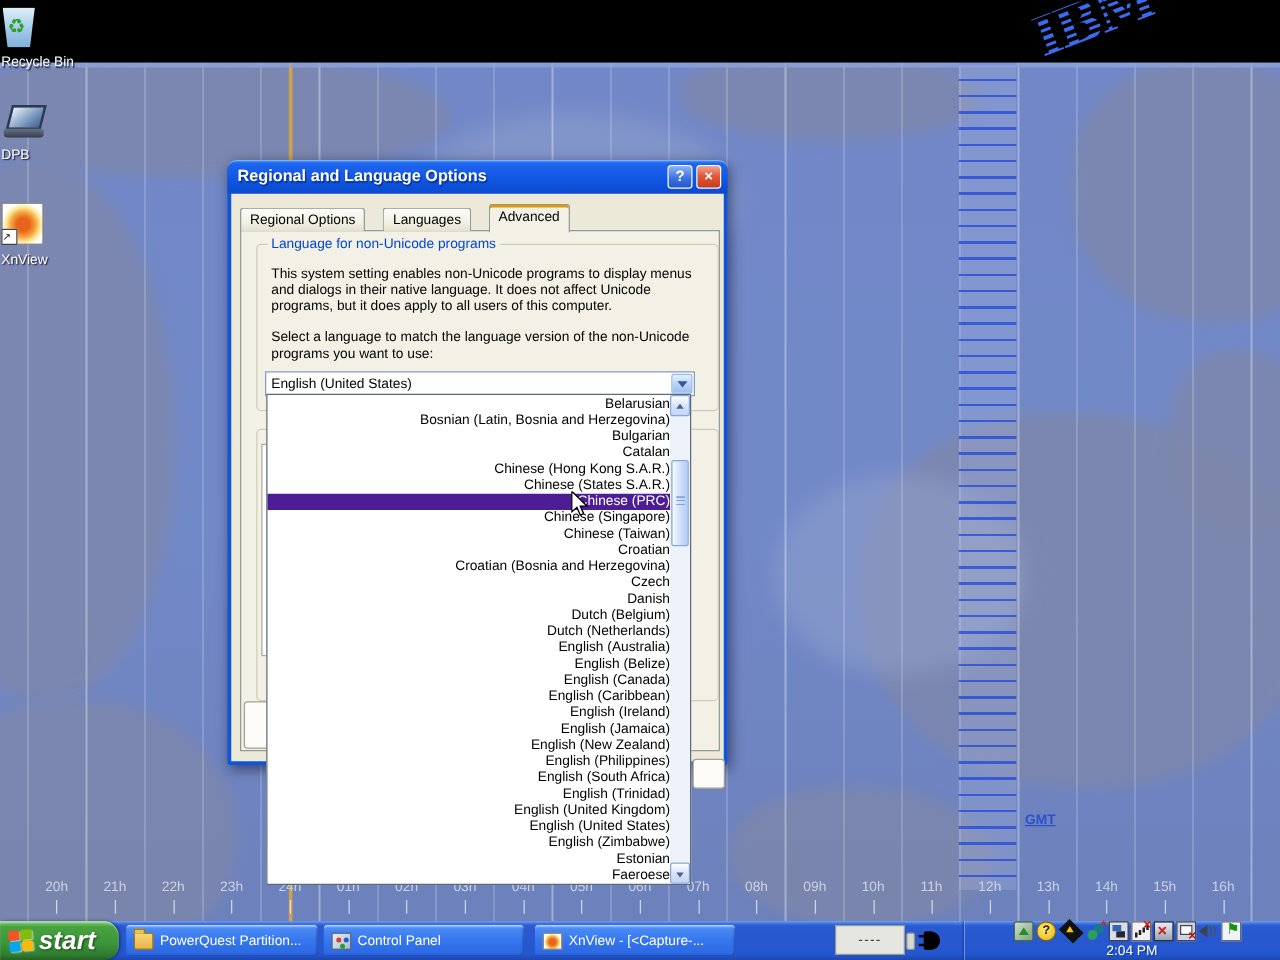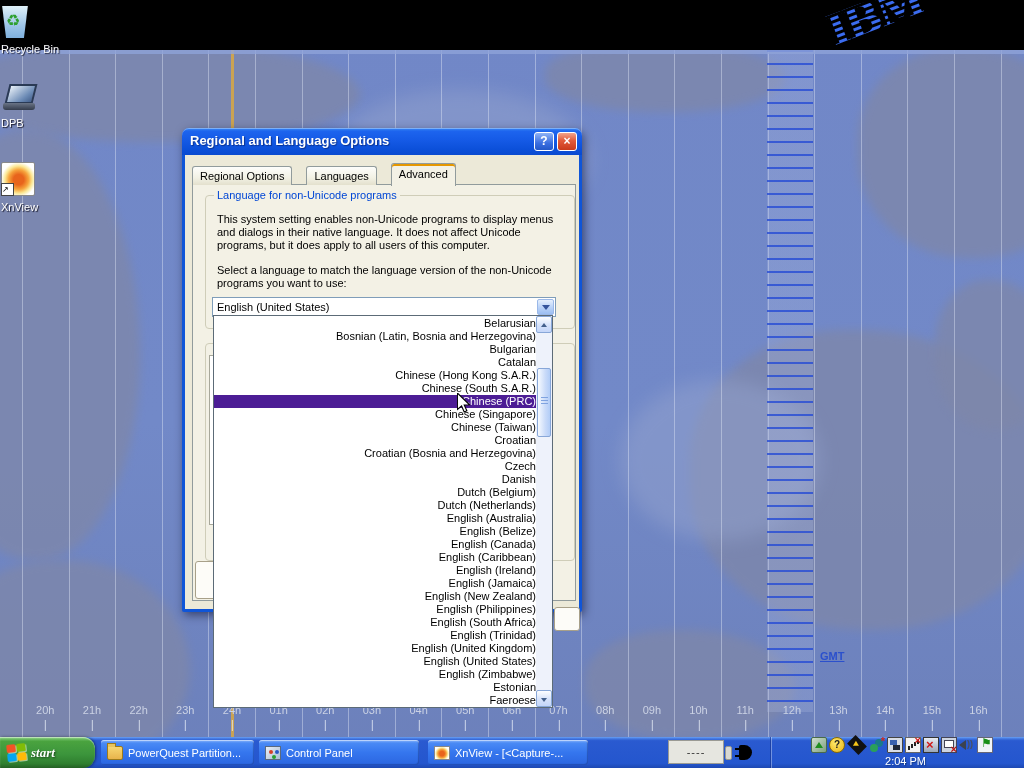--- a/index.html
+++ b/index.html
@@ -96,21 +96,21 @@
     background:repeating-linear-gradient(180deg,#7fa3e0 0 1px,rgba(0,0,0,0) 1px 3px);}
   
   .cursor{position:absolute;left:457px;top:393px;z-index:60;}
   
   .taskbar{position:absolute;left:0;top:737px;width:1024px;height:31px;z-index:100;
     background:linear-gradient(180deg,#6ba1f3 0,#3f74e0 6%,#2a5ad0 12%,#2456ce 85%,#1d48b2 100%);}
   .startbtn{position:absolute;left:0;top:0;width:95px;height:31px;box-sizing:border-box;
     border-radius:0 12px 12px 0;display:flex;align-items:center;gap:5px;padding-left:7px;
     background:linear-gradient(180deg,#8bd383 0%,#4aa33f 14%,#3c953c 55%,#2f7f2f 86%,#246024 100%);
     box-shadow:inset 0 1px 1px rgba(255,255,255,.5),1px 0 3px rgba(0,0,0,.45);
-    color:#fff;font-style:italic;font-weight:bold;font-size:13px;text-shadow:1px 1px 2px #1c4a1c;font-family:Liberation Serif, serif;}
+    color:#fff;font-style:italic;font-weight:bold;font-size:21px;text-shadow:1px 1px 2px #1c4a1c;}
   .flag{width:19px;height:17px;display:grid;grid-template-columns:9px 9px;grid-template-rows:8px 8px;gap:1px;
     transform:rotate(-6deg);filter:drop-shadow(1px 1px 0 rgba(255,255,255,.55));}
   .flag span{border-radius:1.5px;}
   .fr{background:#f35325;} .fg{background:#81bc06;} .fb{background:#05a6f0;} .fy{background:#ffba08;}
   .wbtn{position:absolute;top:3px;height:25px;box-sizing:border-box;border-radius:3px;overflow:hidden;
     background:linear-gradient(180deg,#8db7fa 0%,#4a8af5 12%,#3576ee 50%,#2c67e2 95%);
     box-shadow:inset 0 1px 0 rgba(255,255,255,.45),inset -1px -1px 1px rgba(0,0,40,.25);
     color:#fff;font-size:11px;display:flex;align-items:center;gap:5px;padding:0 8px 0 6px;white-space:nowrap;}
   .wb1{left:101px;width:153px;} .wb2{left:259px;width:160px;} .wb3{left:428px;width:160px;}
   .wicon{flex:0 0 16px;width:16px;height:14px;position:relative;}
@@ -243,21 +243,21 @@
     </div>
   </div>
 
   <div class="droplist">
     <div class="rows" id="langrows">
         <div class="row">Belarusian</div>
         <div class="row">Bosnian (Latin, Bosnia and Herzegovina)</div>
         <div class="row">Bulgarian</div>
         <div class="row">Catalan</div>
         <div class="row">Chinese (Hong Kong S.A.R.)</div>
-        <div class="row">Chinese (South S.A.R.)</div>
+        <div class="row">Chinese (States S.A.R.)</div>
         <div class="row selected">Chinese (PRC)</div>
         <div class="row">Chinese (Singapore)</div>
         <div class="row">Chinese (Taiwan)</div>
         <div class="row">Croatian</div>
         <div class="row">Croatian (Bosnia and Herzegovina)</div>
         <div class="row">Czech</div>
         <div class="row">Danish</div>
         <div class="row">Dutch (Belgium)</div>
         <div class="row">Dutch (Netherlands)</div>
         <div class="row">English (Australia)</div>

